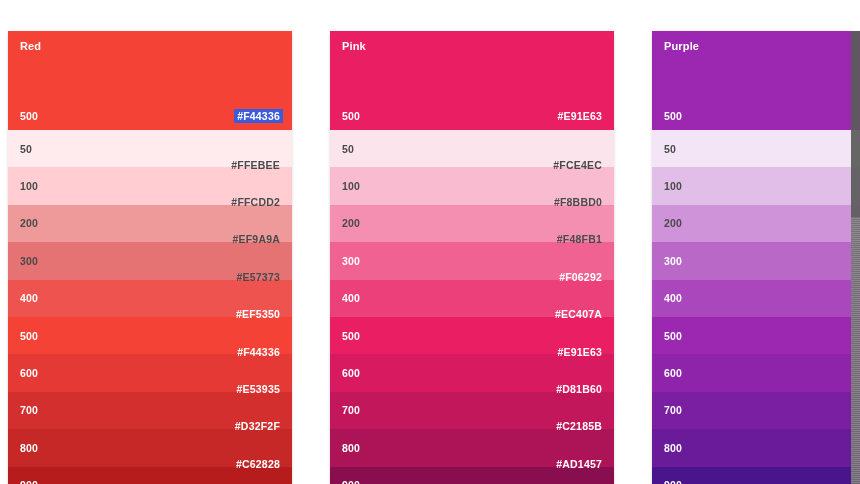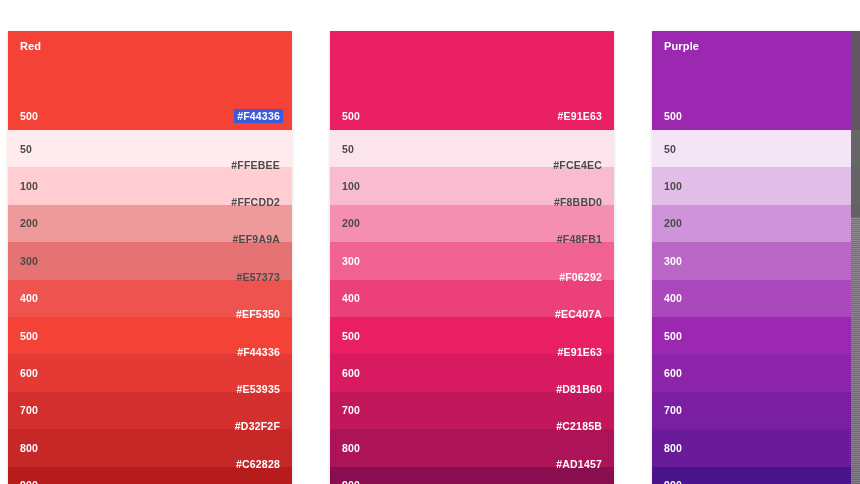--- a/index.html
+++ b/index.html
@@ -189,20 +189,21 @@
           <span class="shade-weight">800</span>
           <span class="shade-hex">#C62828</span>
         </div>
         <div class="shade-row" style="background: rgb(183, 28, 28); color: rgb(255, 255, 255);">
           <span class="shade-weight">900</span>
           <span class="shade-hex">#B71C1C</span>
         </div>
       </div>
       <div class="palette-card">
         <div class="card-header" style="background: rgb(233, 30, 99); color: rgb(255, 255, 255);">
+          <div class="card-title">Pink</div>
           <div class="header-footer">
             <span class="header-weight">500</span>
             <span class="header-hex">#E91E63</span>
           </div>
         </div>
         <div class="shade-row" style="background: rgb(252, 228, 236); color: rgb(74, 74, 74);">
           <span class="shade-weight">50</span>
           <span class="shade-hex">#FCE4EC</span>
         </div>
         <div class="shade-row" style="background: rgb(248, 187, 208); color: rgb(74, 74, 74);">

